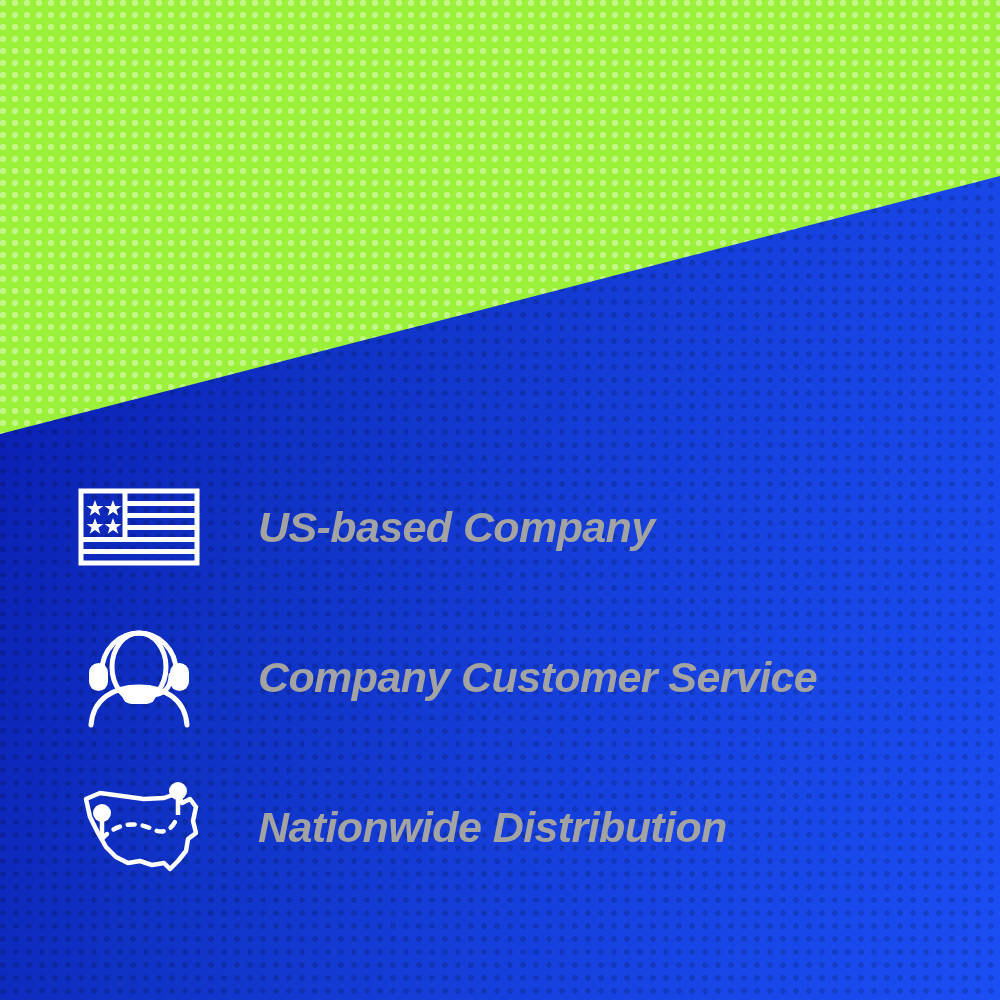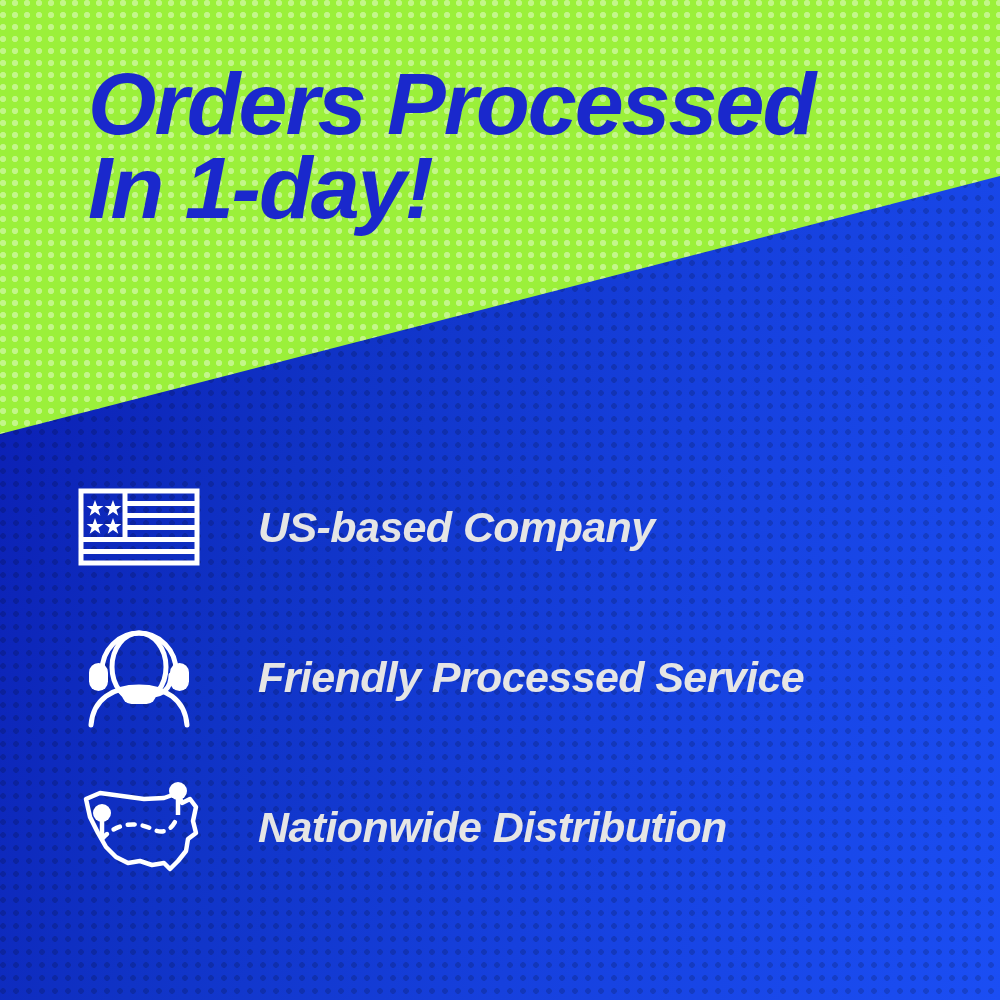--- a/index.html
+++ b/index.html
@@ -76,21 +76,21 @@
     height: 150px;
   }
   .feature-icon {
     width: 130px;
     flex: 0 0 130px;
     display: flex;
     align-items: center;
     justify-content: flex-start;
   }
   .feature-label {
-    color: #e5e5e5;
+    color: #a3a3a3;
     font-size: 43px;
     font-weight: 700;
     font-style: italic;
     letter-spacing: -0.6px;
     margin-left: 50px;
     white-space: nowrap;
   }
 
   
   .logo {
@@ -106,22 +106,20 @@
 <body>
 
 <div id="canvas">
 
   <div class="blue-base"></div>
   <div class="blue-dots"></div>
 
   <div class="green-wedge"></div>
   <div class="green-dots"></div>
 
-  <div class="headline">Orders Processed
-In 1-day!</div>
 
   <div class="features">
 
     <div class="feature-row">
       <div class="feature-icon">
         <svg width="122" height="78" viewBox="0 0 122 78">
           <g fill="none" stroke="#ffffff" stroke-width="5">
             <rect x="3" y="3" width="116" height="72"></rect>
             <line x1="47" y1="15.5" x2="119" y2="15.5"></line>
             <line x1="47" y1="27.5" x2="119" y2="27.5"></line>
@@ -156,21 +154,21 @@
           </g>
           <g fill="#ffffff">
 
             <rect x="11" y="38" width="19" height="28" rx="9.5"></rect>
             <rect x="92" y="38" width="19" height="28" rx="9.5"></rect>
 
             <rect x="44" y="60" width="34" height="19" rx="9.5"></rect>
           </g>
         </svg>
       </div>
-      <div class="feature-label">Friendly Processed Service</div>
+      <div class="feature-label">Company Customer Service</div>
     </div>
 
     <div class="feature-row">
       <div class="feature-icon">
         <svg width="128" height="100" viewBox="0 0 128 100">
 
           <path d="M8 22 L22 16 L44 19 L66 22 L86 21 L100 16 L104 26 L112 22
                    L118 30 L115 44 L118 56 L110 62 L108 74 L100 84 L92 92
                    L86 86 L74 88 L62 84 L50 86 L38 80 L28 70 L20 56 L12 40 Z" fill="none" stroke="#ffffff" stroke-width="4.5" stroke-linejoin="round"></path>
 

